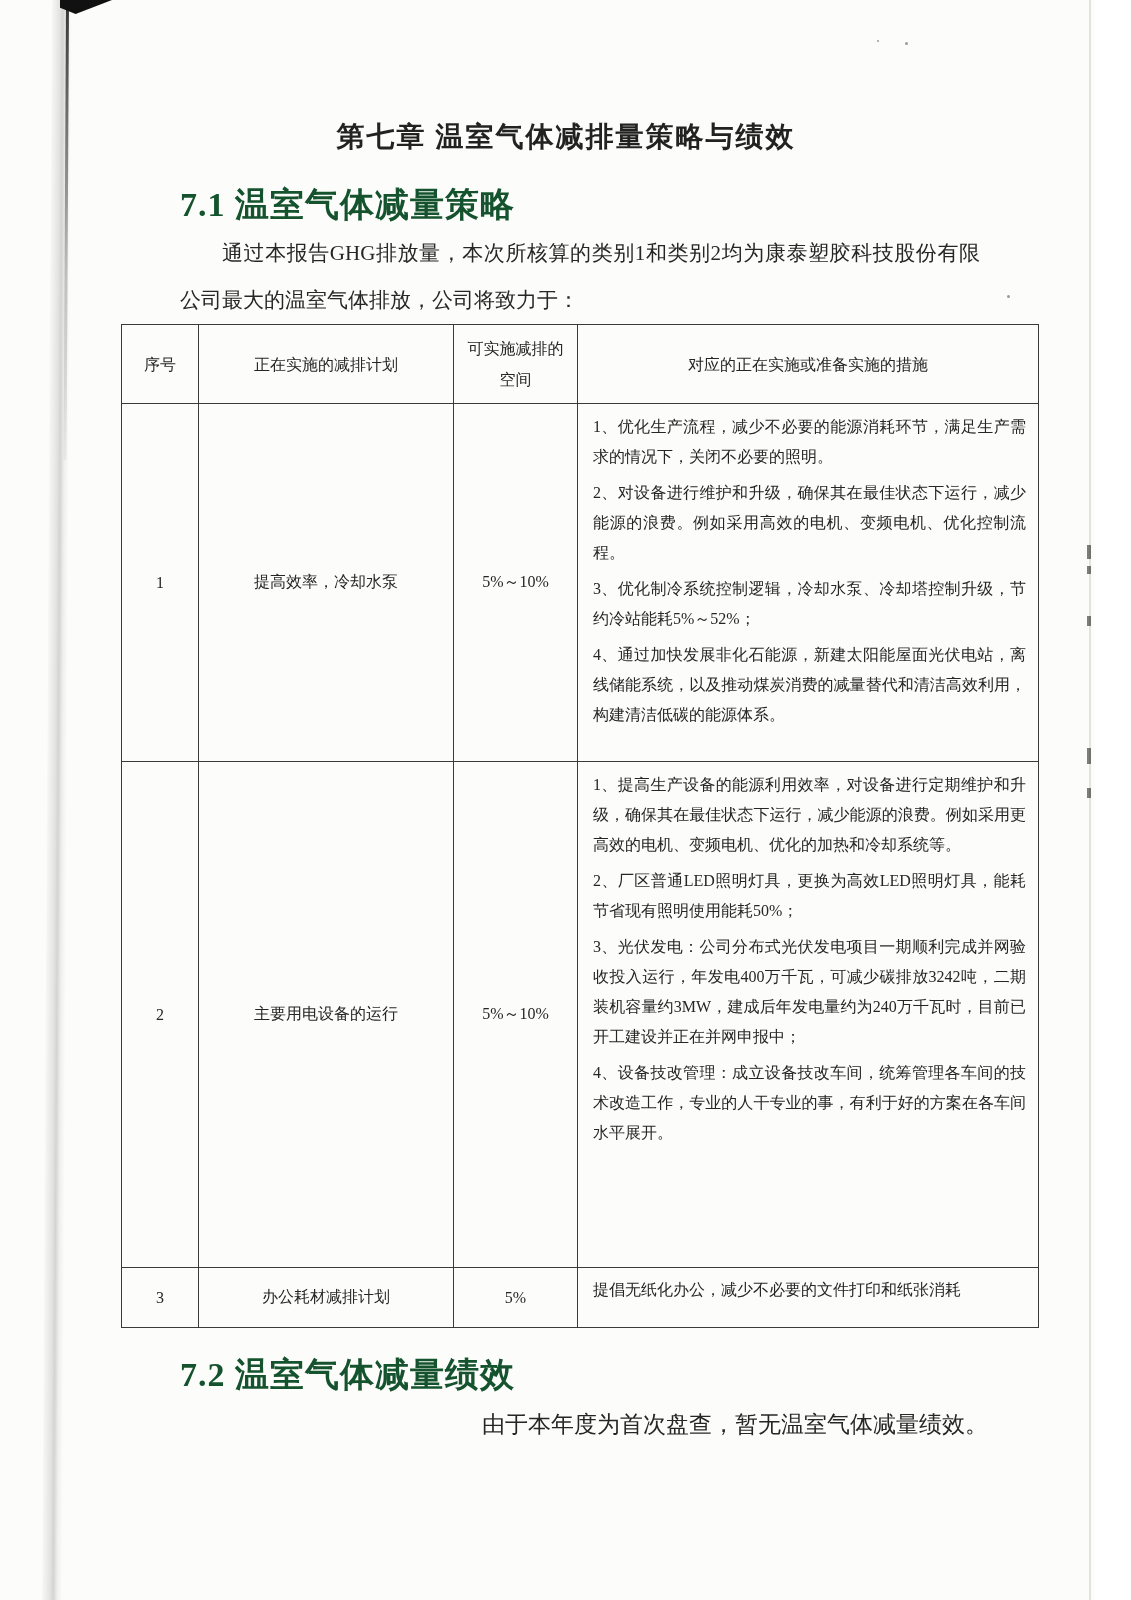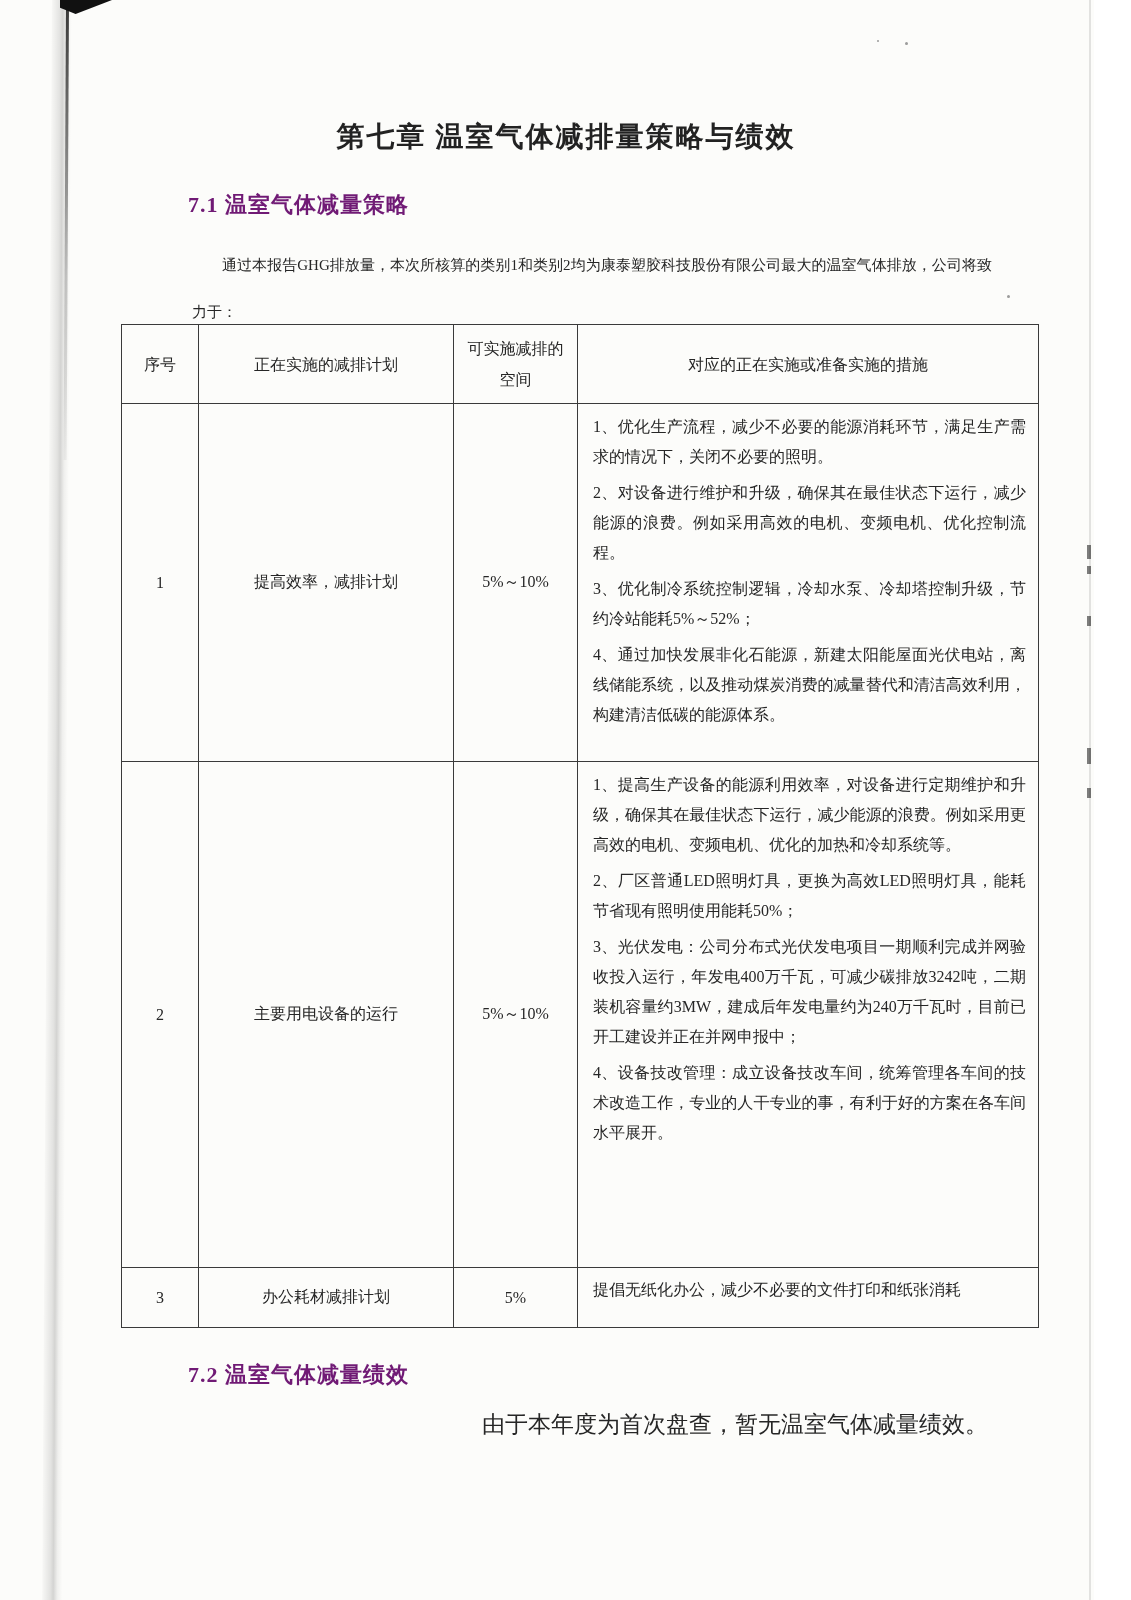--- a/index.html
+++ b/index.html
@@ -71,35 +71,35 @@
     width: 1000px;
     margin: 0;
     text-align: center;
     font-size: 28px;
     font-weight: bold;
     letter-spacing: 2px;
     color: #222;
   }
   .section-heading {
     position: absolute;
-    margin: 8px;
-    font-size: 22px;
+    margin: 0;
+    font-size: 34px;
     font-weight: bold;
     letter-spacing: 1px;
-    color: #701a75;
+    color: #14532d;
   }
   .h71 { left: 180px; top: 182px; }
   .h72 { left: 180px; top: 1352px; }
 
   .intro-para {
     position: absolute;
     left: 180px; top: 230px;
     width: 800px;
-    margin: 12px;
-    font-size: 15px;
+    margin: 0;
+    font-size: 21px;
     line-height: 47px;
     text-indent: 2em;
     text-align: justify;
     color: #262626;
   }
   .closing-para {
     position: absolute;
     left: 228px; top: 1408px;
     width: 760px;
     margin: 0;
@@ -184,21 +184,21 @@
       <tr>
         <th>序号</th>
         <th>正在实施的减排计划</th>
         <th>可实施减排的空间</th>
         <th>对应的正在实施或准备实施的措施</th>
       </tr>
     </thead>
     <tbody>
       <tr class="row-1">
         <td class="c-no">1</td>
-        <td class="c-plan">提高效率，减排计划</td>
+        <td class="c-plan">提高效率，冷却水泵</td>
         <td class="c-space">5%～10%</td>
         <td class="c-measures">
           <p>1、优化生产流程，减少不必要的能源消耗环节，满足生产需求的情况下，关闭不必要的照明。</p>
           <p>2、对设备进行维护和升级，确保其在最佳状态下运行，减少能源的浪费。例如采用高效的电机、变频电机、优化控制流程。</p>
           <p>3、优化制冷系统控制逻辑，冷却水泵、冷却塔控制升级，节约冷站能耗5%～52%；</p>
           <p>4、通过加快发展非化石能源，新建太阳能屋面光伏电站，离线储能系统，以及推动煤炭消费的减量替代和清洁高效利用，构建清洁低碳的能源体系。</p>
         </td>
       </tr>
       <tr class="row-2">
         <td class="c-no">2</td>

